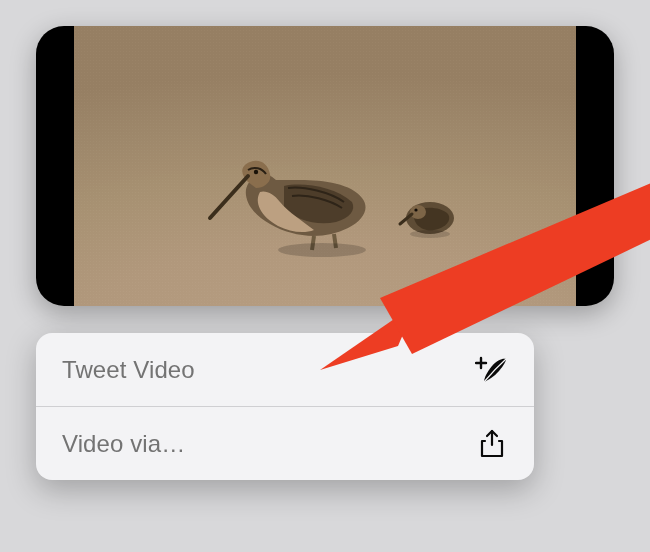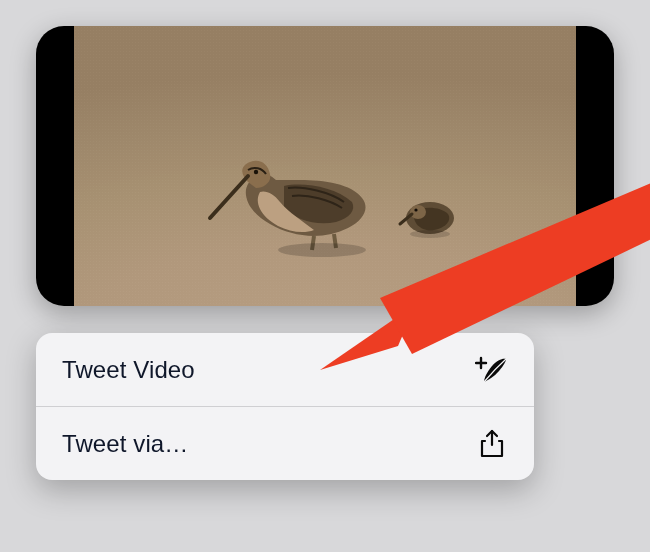--- a/index.html
+++ b/index.html
@@ -79,21 +79,21 @@
       border-radius: 16px;
       box-shadow: 0 10px 30px rgba(0,0,0,0.25);
       overflow: hidden;
     }
     .menu-item {
       display: flex;
       align-items: center;
       justify-content: space-between;
       padding: 22px 24px 21px 26px;
       font-size: 24px;
-      color: #0f172a;
+      color: #737373;
       letter-spacing: 0.1px;
       cursor: default;
     }
     .divider {
       height: 1px;
       background: #cfcfd2;
       width: 100%;
     }
     .menu-icon {
       width: 36px;
@@ -166,21 +166,21 @@
           <line x1="6" y1="2" x2="6" y2="12"></line>
           <line x1="1" y1="7" x2="11" y2="7"></line>
         </g>
         <path d="M31 3 C28 2 22 4 17 10 C12 16 9 22 9 26 C13 24 19 21 24 15 C29 9 31 5 31 3 Z" fill="#0a0a0a"></path>
         <path d="M9 26 C14 20 21 12 31 3" stroke="#f3f3f5" stroke-width="1.2" fill="none"></path>
       </svg>
     </span>
   </div>
   <div class="divider"></div>
   <div class="menu-item">
-    <span>Tweet via…</span>
+    <span>Video via…</span>
     <span class="menu-icon">
       <svg width="26" height="30" viewBox="0 0 26 30">
         <g stroke="#0a0a0a" stroke-width="2.2" fill="none" stroke-linecap="round" stroke-linejoin="round">
           <line x1="13" y1="2" x2="13" y2="16"></line>
           <polyline points="8,7 13,2 18,7"></polyline>
           <path d="M6 12 H3 V27 H23 V12 H20"></path>
         </g>
       </svg>
     </span>
   </div>

